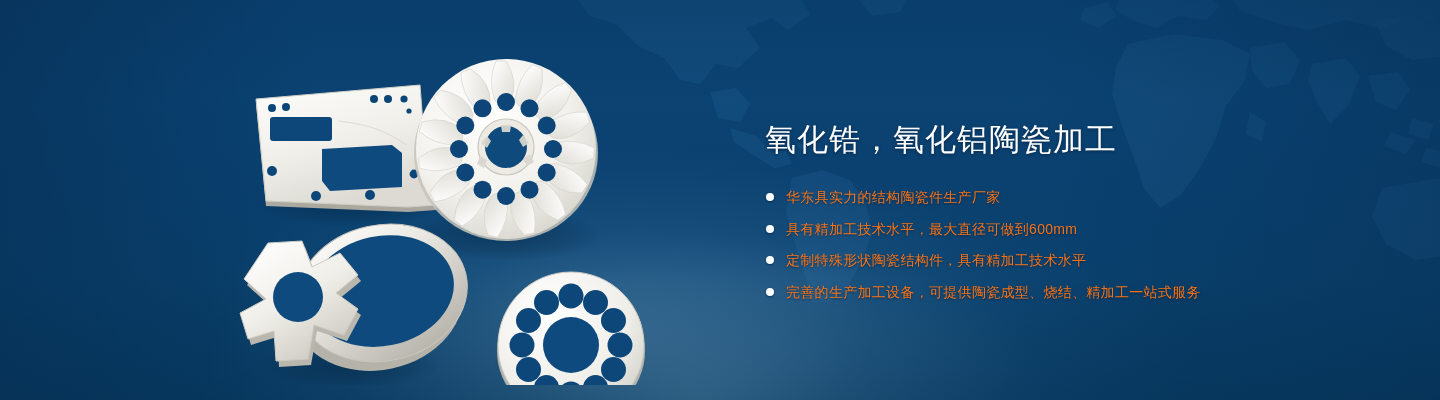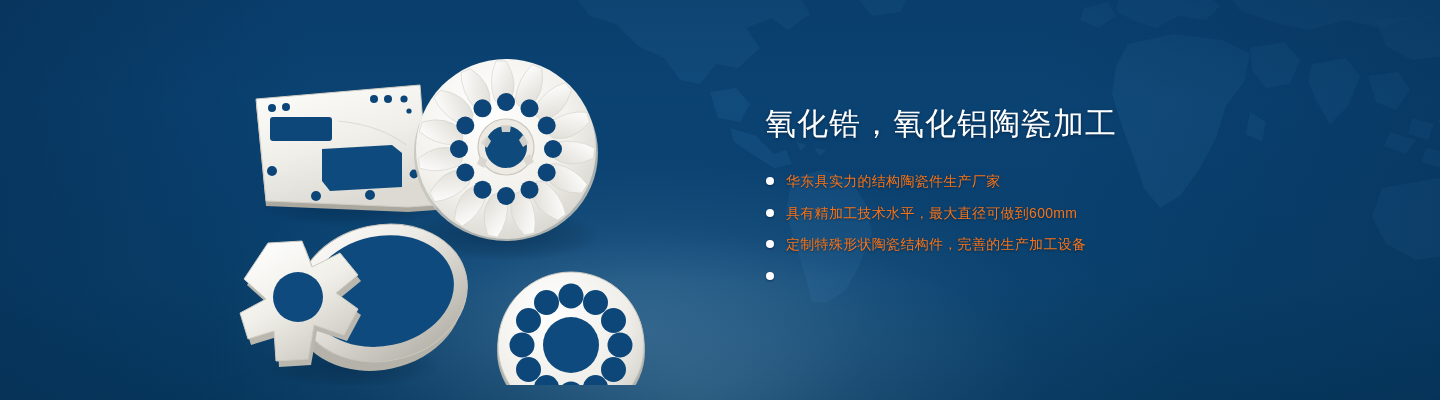--- a/index.html
+++ b/index.html
@@ -56,21 +56,21 @@
   .parts{
     position:absolute;
     left:230px; top:45px;
     width:480px; height:340px;
   }
   .parts svg{display:block;width:100%;height:100%;}
 
   
   .copy{
     position:absolute;
-    left:765px; top:104px;
+    left:765px; top:120px;
     width:620px;
   }
   .headline{
     font-size:31px;
     line-height:40px;
     letter-spacing:1px;
     color:#ffffff;
     font-weight:400;
     margin:0 0 26px 0;
     text-shadow:0 1px 3px rgba(0,18,40,0.55);
@@ -324,21 +324,22 @@
       <li class="bullet">
         <span class="bullet-dot"></span>
         <span>华东具实力的结构陶瓷件生产厂家</span>
       </li>
       <li class="bullet">
         <span class="bullet-dot"></span>
         <span>具有精加工技术水平，最大直径可做到600mm</span>
       </li>
       <li class="bullet">
         <span class="bullet-dot"></span>
-        <span>定制特殊形状陶瓷结构件，完善的生产加工设备</span>
+        <span>定制特殊形状陶瓷结构件，具有精加工技术水平</span>
       </li>
       <li class="bullet">
         <span class="bullet-dot"></span>
+        <span>完善的生产加工设备，可提供陶瓷成型、烧结、精加工一站式服务</span>
       </li>
     </ul>
   </div>
 
 </div>
 
 </body></html>

